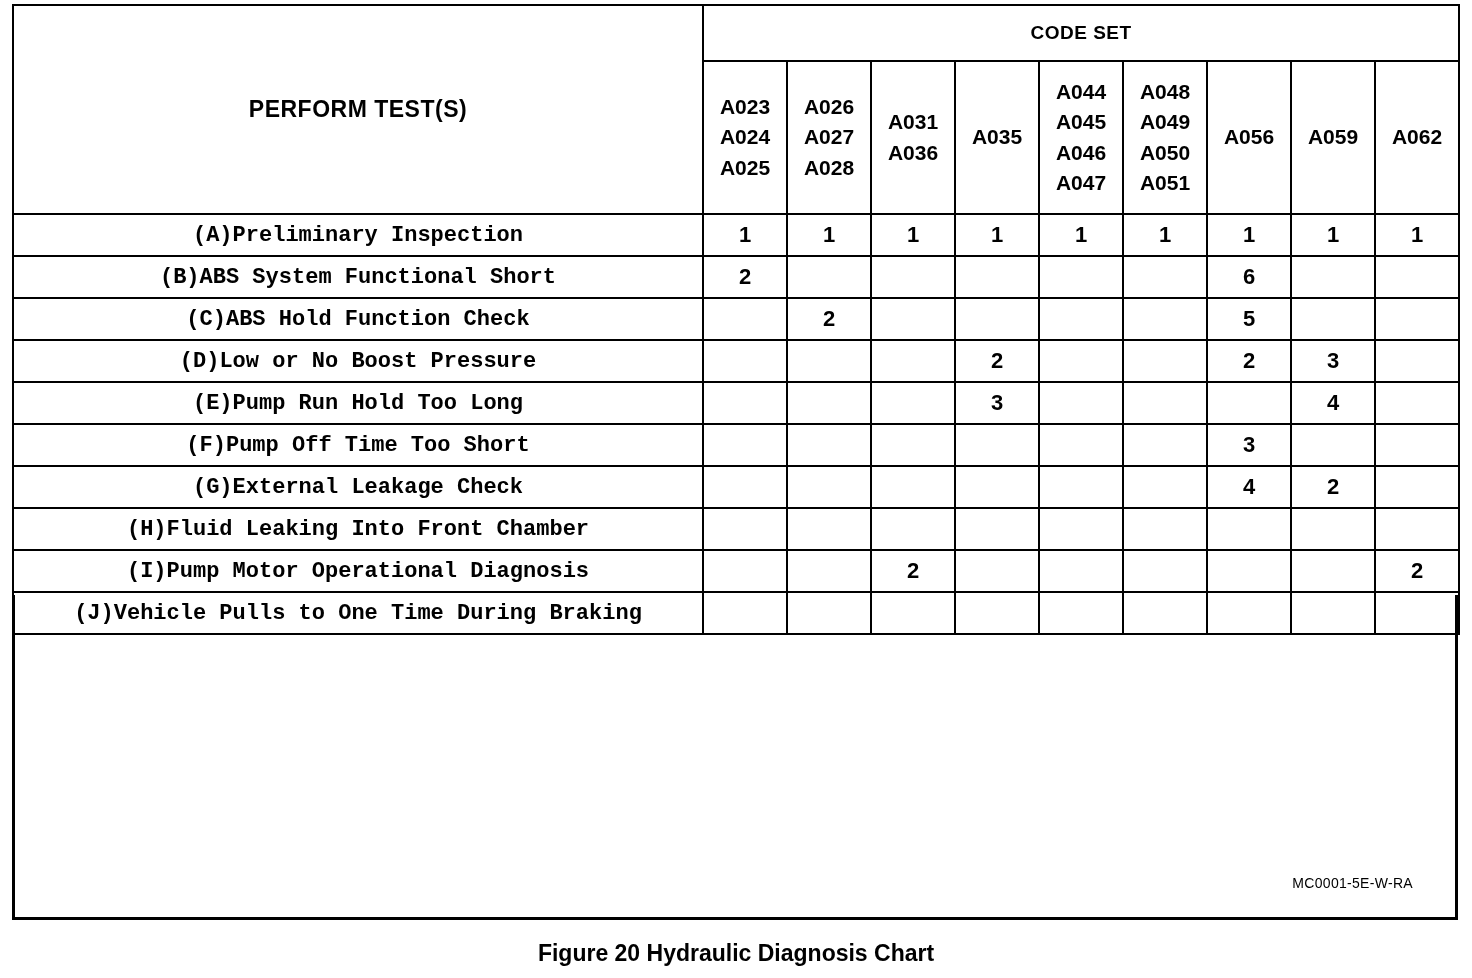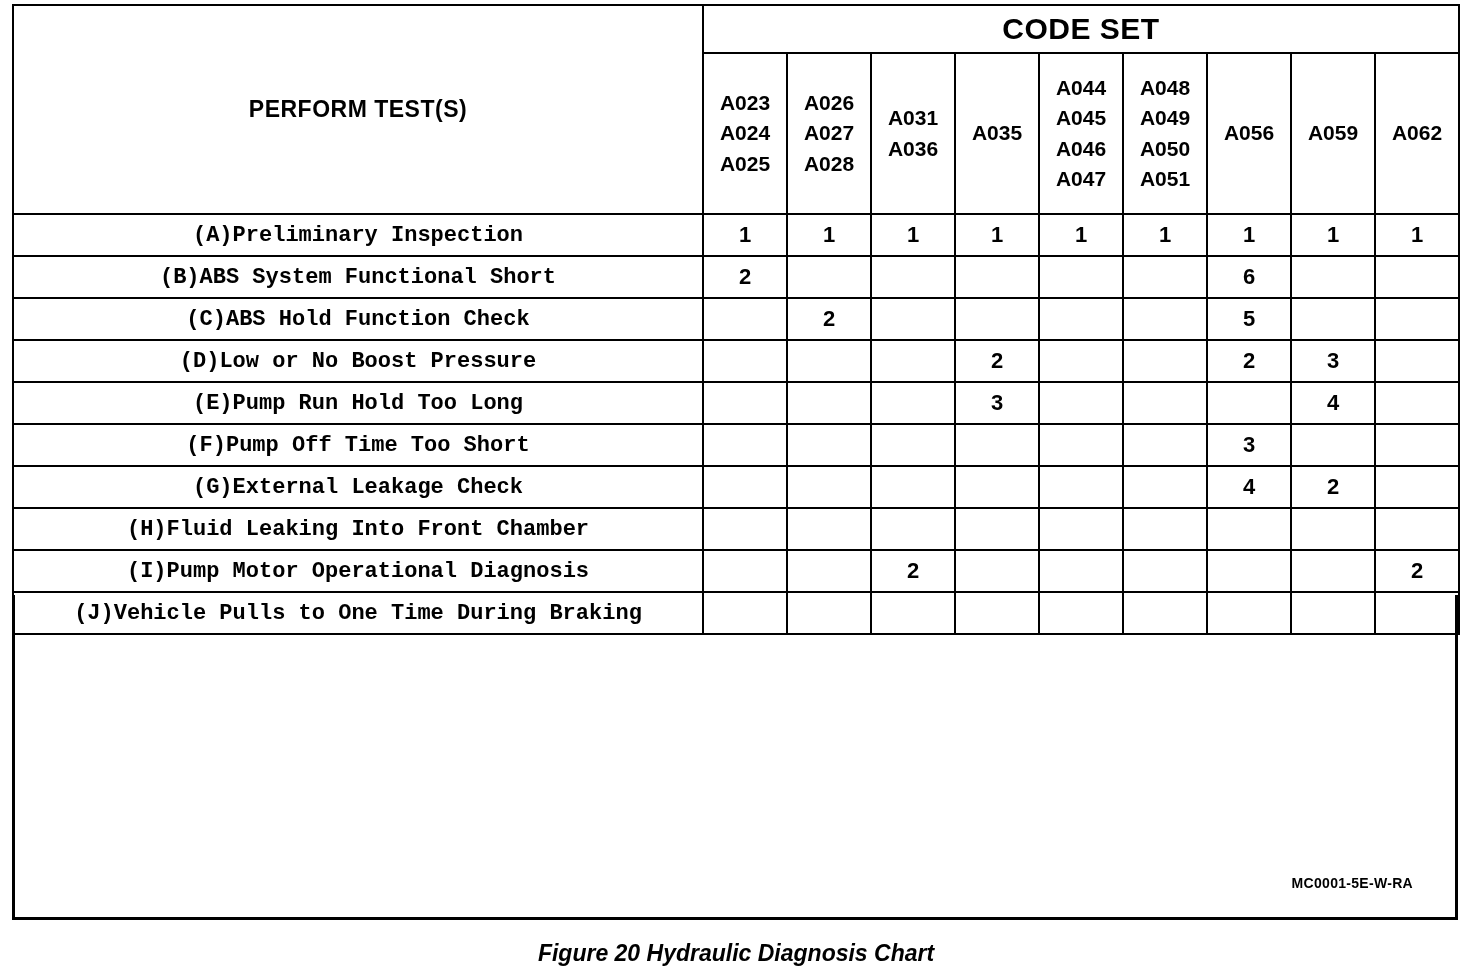--- a/index.html
+++ b/index.html
@@ -36,22 +36,22 @@
     box-sizing: border-box;
     vertical-align: middle;
     text-align: center;
     font-weight: bold;
   }
   
   col.c-test   { width: 690px; }
   col.c-code   { width: 84px; }
 
   .code-set-header {
-    height: 48px;
-    font-size: 30px;
+    height: 56px;
+    font-size: 19px;
     letter-spacing: 0.5px;
   }
   .perform-header {
     font-size: 23px;
     letter-spacing: 0.5px;
     height: 209px;
   }
   .code-col-header {
     font-size: 21px;
     line-height: 1.45;
@@ -87,32 +87,31 @@
     box-sizing: border-box;
     border-left: 3px solid #000;
     border-right: 3px solid #000;
     border-bottom: 3px solid #000;
   }
   .doc-code {
     position: absolute;
     right: 42px;
     bottom: 26px;
     font-size: 14px;
-    font-weight: bold;
+    font-weight: normal;
     letter-spacing: 0.3px;
   }
   .figure-caption {
     position: absolute;
     left: 0;
     top: 940px;
     width: 1472px;
     text-align: center;
     font-size: 23px;
     font-weight: bold;
-    font-style: italic;
   }
 </style>
 </head>
 <body>
 
 <div class="page">
 
   <table class="chart">
     <colgroup>
       <col class="c-test">

